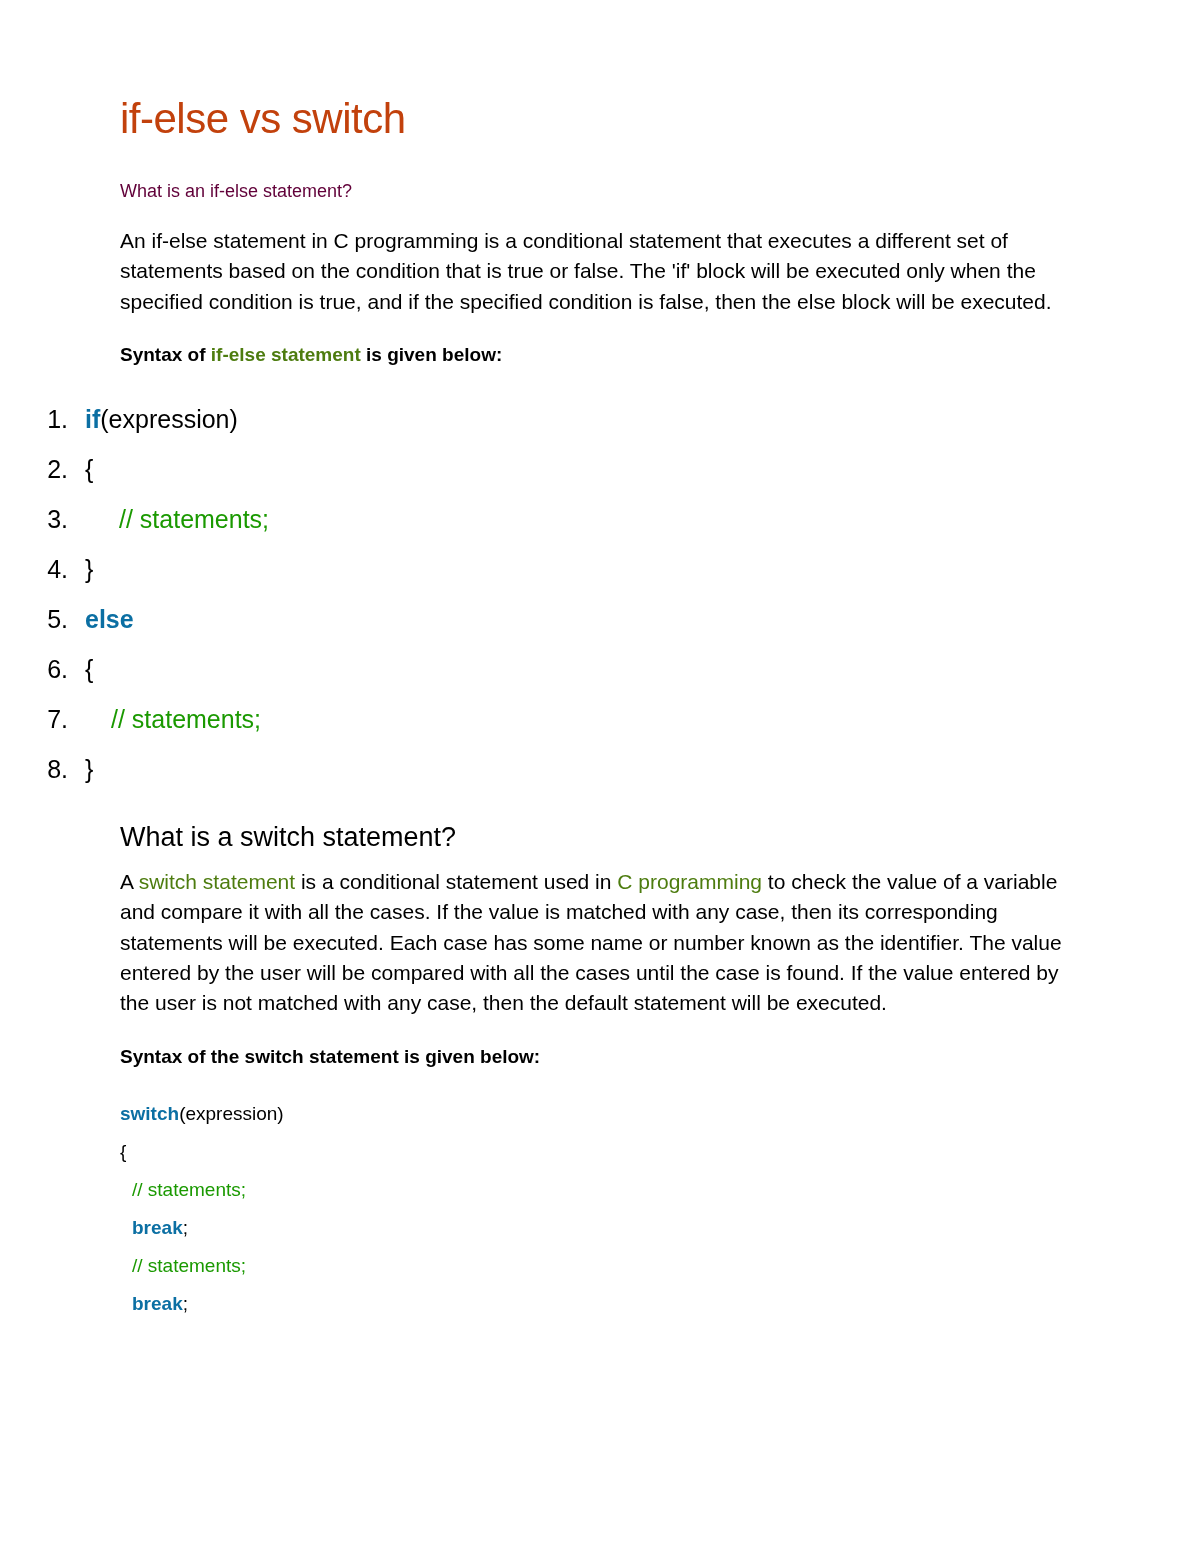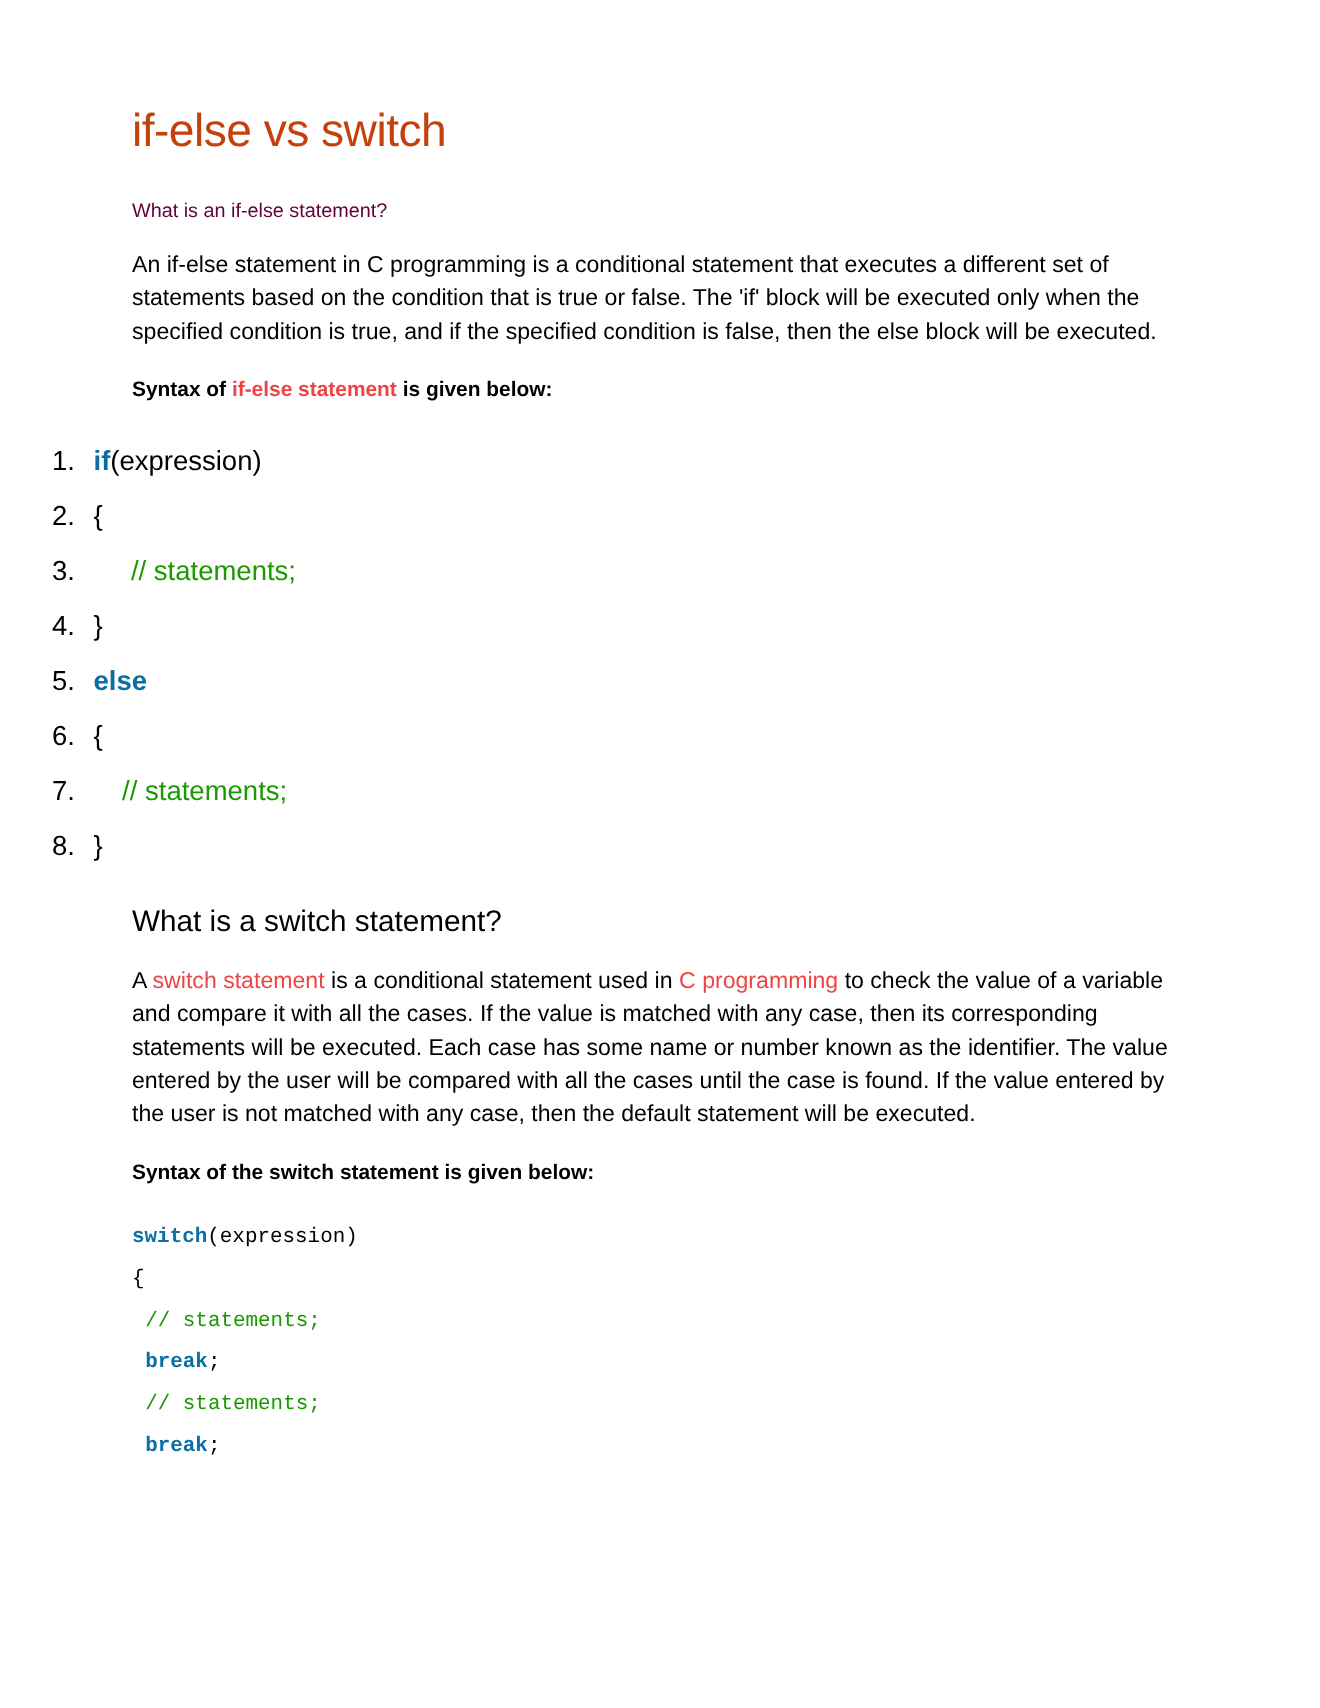--- a/index.html
+++ b/index.html
@@ -27,55 +27,55 @@
     color: #610039;
     font-size: 18px;
     font-weight: 400;
     margin-bottom: 22px;
   }
   h2.black {
     color: #000000;
     font-size: 27px;
     font-weight: 400;
     margin-top: 25px;
-    margin-bottom: 20px;
+    margin-bottom: 10px;
   }
   p.body-text {
     color: #000000;
     font-size: 21px;
     line-height: 1.45;
     margin-bottom: 25px;
   }
   p.syntax-label {
     font-weight: bold;
     font-size: 19px;
     margin-bottom: 25px;
   }
   .link-green {
-    color: #ef4444;
+    color: #4d7c0f;
   }
   .code-list {
     list-style: decimal;
     margin-left: -45px;
     padding-left: 0;
     font-size: 25px;
     line-height: 2.0;
     margin-bottom: 10px;
     font-family: Liberation Sans, sans-serif;
   }
   .code-list li {
     padding-left: 10px;
   }
   .code-list li::marker {
     color: #000000;
   }
   .code-block {
     font-size: 19px;
     line-height: 2.0;
-    font-family: Liberation Mono, monospace;
+    font-family: Liberation Sans, sans-serif;
     margin-top: 10px;
   }
   .code-block div {
     white-space: pre;
   }
   .kw {
     color: #0b6fa3;
     font-weight: bold;
   }
   .comment {

